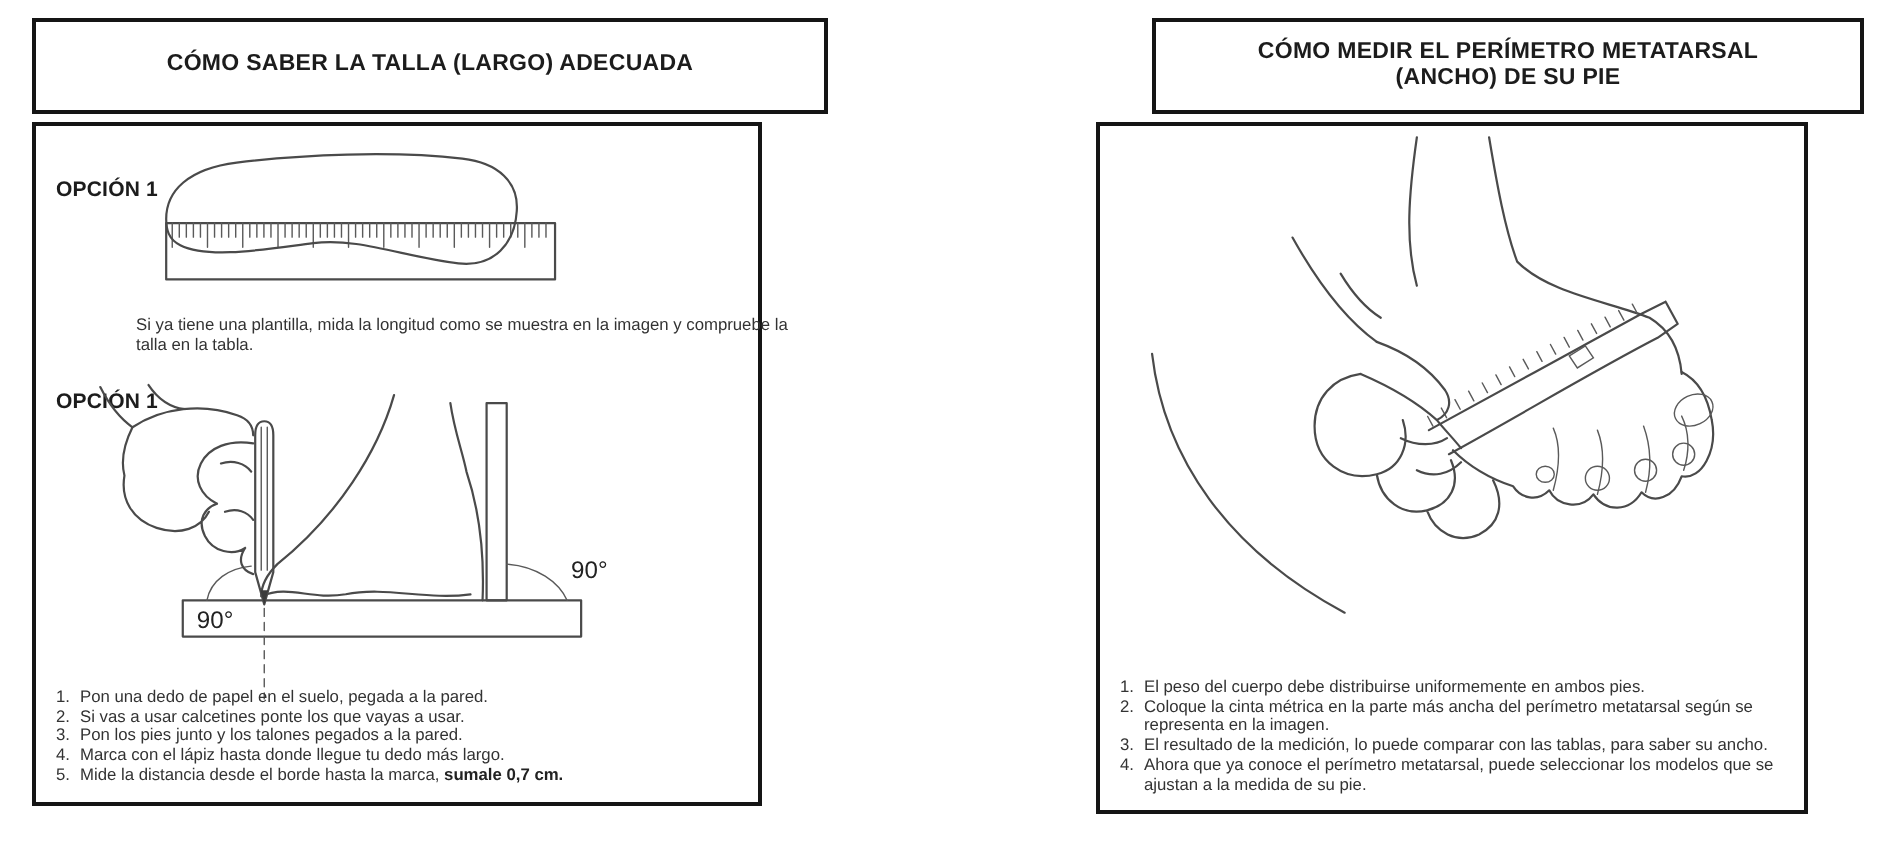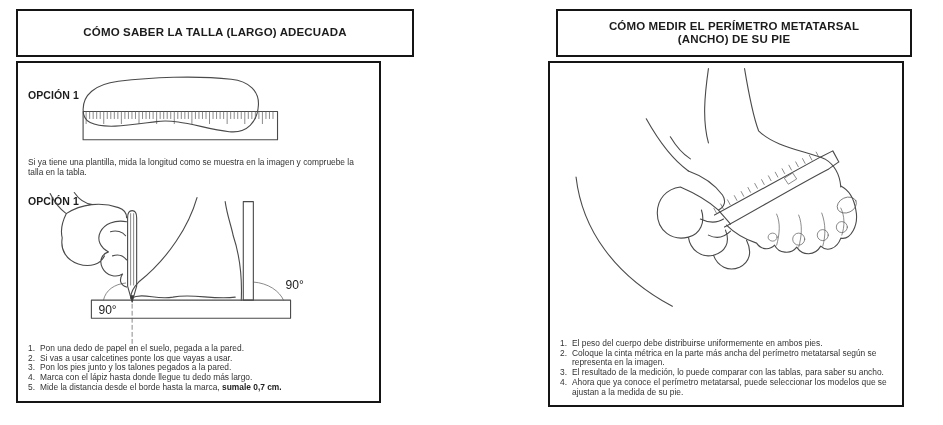--- a/index.html
+++ b/index.html
@@ -6,21 +6,21 @@
   body{
     width:943px;height:425px;position:relative;background:#ffffff;
     font-family:"Liberation Sans", sans-serif;color:#2b2b2b;overflow:hidden;
   }
   .box{position:absolute;box-sizing:border-box;border:2.5px solid #151515;background:#fff;}
   .title-box{display:flex;align-items:center;justify-content:center;text-align:center;
     font-weight:bold;font-size:11.5px;line-height:13.5px;letter-spacing:.15px;color:#1c1c1c;}
   .body-box{position:absolute;}
   .abs{position:absolute;}
   .op-label{font-weight:bold;font-size:10.5px;color:#1c1c1c;letter-spacing:.1px;}
-  .note{font-size:8.4px;line-height:10px;color:#333;}
+  .note{font-size:8.4px;line-height:10px;color:#333;margin-left:40px;}
   .steps{font-size:8.4px;line-height:9.7px;color:#333;}
   .step{display:flex;}
   .step .num{flex:none;width:12px;}
   .step .txt{flex:1;}
   .step b{font-weight:bold;color:#222;}
   svg{display:block;}
   .ln{fill:none;stroke:#4a4a4a;stroke-width:1.1;stroke-linecap:round;stroke-linejoin:round;}
   .ln-thin{fill:none;stroke:#5a5a5a;stroke-width:.7;stroke-linecap:round;}
   .fill-ink{fill:#3a3a3a;stroke:none;}
   .svg-label{font-family:"Liberation Sans",sans-serif;font-size:12px;fill:#222;}
@@ -92,21 +92,21 @@
       <span class="num">4.</span>
       <span class="txt">Marca con el lápiz hasta donde llegue tu dedo más largo.</span>
     </div>
     <div class="step">
       <span class="num">5.</span>
       <span class="txt"><span>Mide la distancia desde el borde hasta la marca, </span><b>sumale 0,7 cm.</b></span>
     </div>
   </div>
 </div>
 
-<div class="box title-box" style="left:556px;top:9px;width:356px;height:48px;">
+<div class="box title-box" style="left:576px;top:9px;width:356px;height:48px;">
   <span><span>CÓMO MEDIR EL PERÍMETRO METATARSAL</span><br>
     <span>(ANCHO) DE SU PIE</span></span>
 </div>
 
 <div class="box body-box" style="left:548px;top:61px;width:356px;height:346px;">
 
   <svg class="abs" style="left:12px;top:5px;" width="336" height="254" viewBox="0 0 335 252">
     <path class="ln" d="M 14,108 C 20,160 52,206 110,237"></path>
     <path class="ln" d="M 84,50 C 98,75 112,92 126,102 M 108,68 C 114,78 120,85 128,90"></path>
     <path class="ln" d="M 146,0 C 142,28 140,52 146,74

